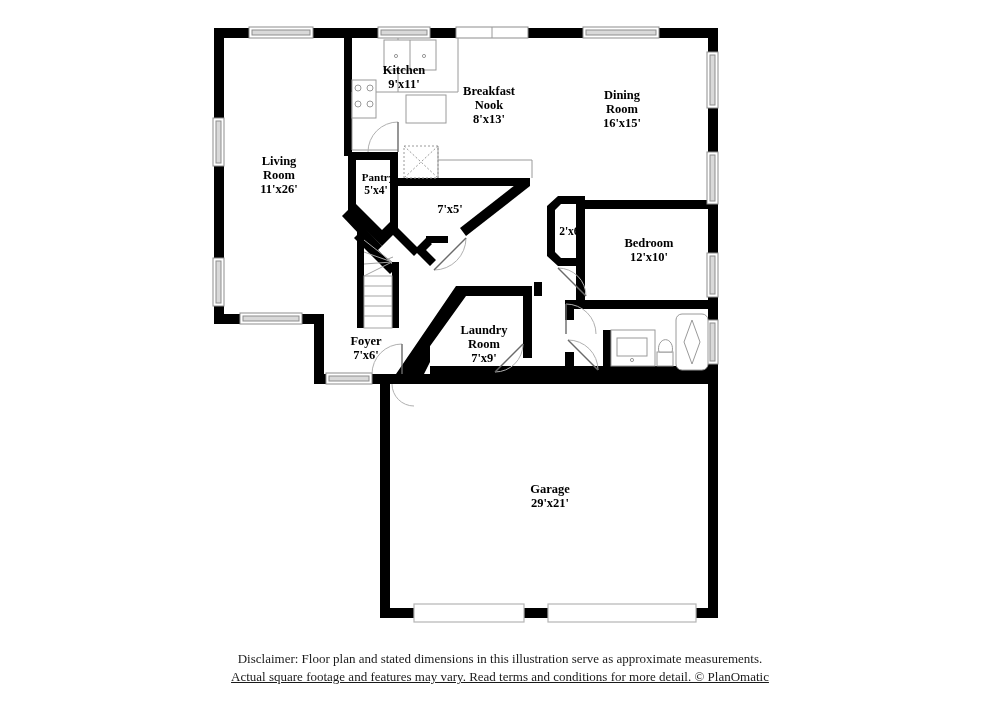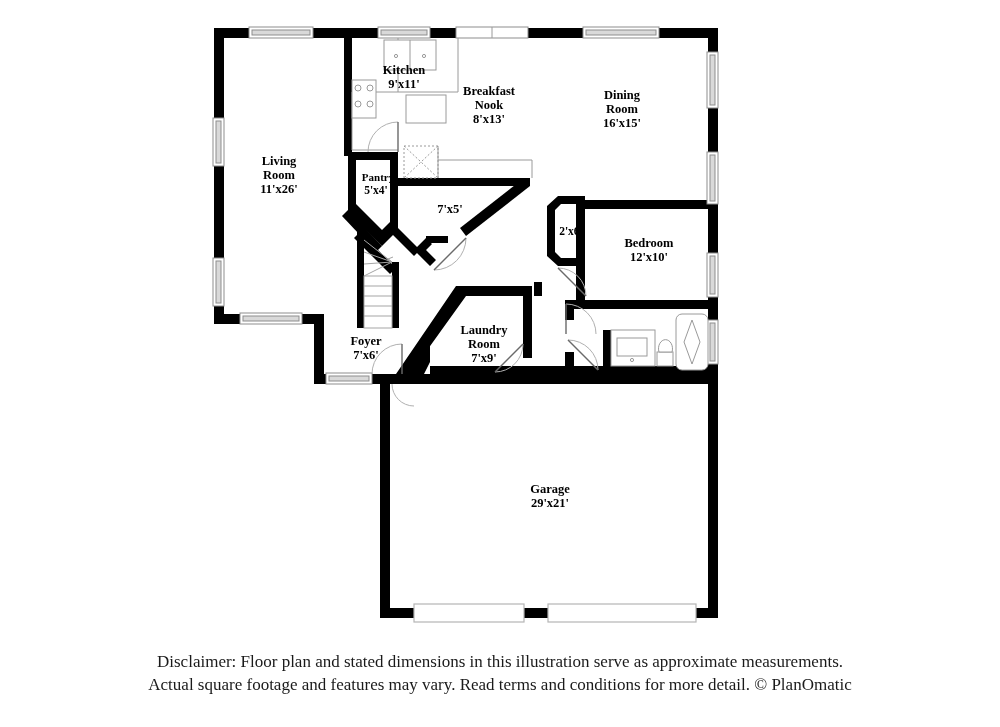--- a/index.html
+++ b/index.html
@@ -46,26 +46,26 @@
   .dim-only {
     font-size: 11.5px;
   }
   .disclaimer {
     position: absolute;
     left: 0;
     top: 650px;
     width: 1000px;
     text-align: center;
     font-family: "Liberation Serif", "DejaVu Serif", serif;
-    font-size: 17px;
+    font-size: 13px;
     line-height: 1.38;
     color: #1a1a1a;
   }
   .disclaimer .line1 { display: block; }
-  .disclaimer .line2 { display: block; }
+  .disclaimer .line2 { display: block; text-decoration: underline; }
   .wall { fill: #000000; }
   .thinline { fill: none; stroke: #9a9a9a; stroke-width: 1; }
   .fixture { fill: #ffffff; stroke: #9a9a9a; stroke-width: 1; }
   .swing { fill: none; stroke: #b0b0b0; stroke-width: 1; }
   .winframe { fill: #ffffff; stroke: #8d8d8d; stroke-width: 1; }
   .winbar { fill: #d9d9d9; stroke: #8d8d8d; stroke-width: 1; }
   .door-leaf { fill: none; stroke: #6a6a6a; stroke-width: 1.4; }
   .stair { fill: none; stroke: #a5a5a5; stroke-width: 1; }
   .dashed { fill: none; stroke: #9a9a9a; stroke-width: 1; stroke-dasharray: 2 2; }
   .gdoor { fill: #ffffff; stroke: #b5b5b5; stroke-width: 1.2; }

